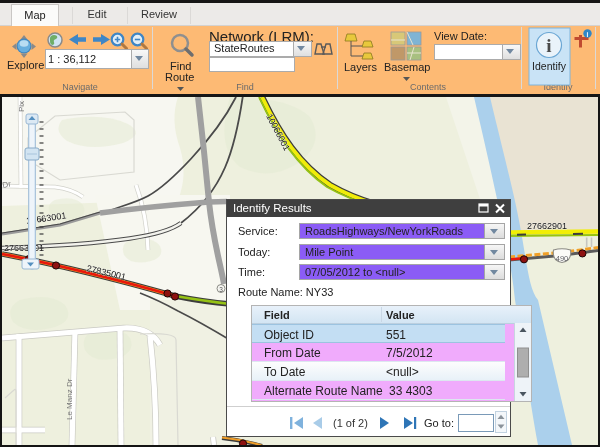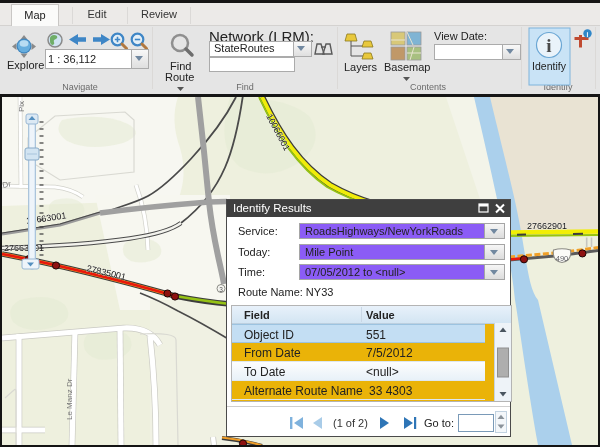--- a/index.html
+++ b/index.html
@@ -1,17 +1,17 @@
 <!DOCTYPE html>
 <html><head><meta charset="utf-8"><style>
 html,body{margin:0;padding:0}
 body{width:600px;height:447px;font-family:"Liberation Sans",sans-serif;overflow:hidden}
 #app{position:absolute;left:0;top:0;width:600px;height:447px;background:#141414}
 
-#ribbon{position:absolute;left:0;top:0;width:600px;height:94px;background:#e5e5e5}
+#ribbon{position:absolute;left:0;top:0;width:600px;height:94px;background:#fdba74}
 #tabbar{position:absolute;left:0;top:0;width:600px;height:25px;background:#eceae8;border-bottom:1px solid #d4d2d0}
 #topstrip{position:absolute;left:0;top:0;width:600px;height:3px;background:#161616;z-index:5}
 .tab{position:absolute;top:4px;height:21px;font-size:11px;color:#333;text-align:center;line-height:21px}
 #tab-map{left:11px;width:46px;background:#fbfbfa;border:1px solid #c9c7c5;border-bottom:none;color:#222}
 #tab-edit{left:67px;width:60px}
 #tab-review{left:128px;width:62px}
 .vsep{position:absolute;top:27px;height:62px;width:1px;background:#dbd9d7}
 .glabel{position:absolute;top:82px;font-size:9px;color:#6b6b6b;text-align:center}
 #ribbonline{position:absolute;left:0;top:94px;width:600px;height:3px;background:#161616}
 .rtext{position:absolute;font-size:15px;color:#222}
@@ -20,21 +20,21 @@
 .ddbtn{position:absolute;background:linear-gradient(#f8f8f8,#dfdfdf);border:1px solid #ababab}
 .tri{position:absolute;width:0;height:0;border-left:4px solid transparent;border-right:4px solid transparent;border-top:5px solid #7188a0}
 
 #map{position:absolute;left:2px;top:97px;width:596px;height:348px;background:#edefdd;overflow:hidden}
 
 #panel{position:absolute;left:226px;top:199px;width:285px;height:238px;background:#fff;border:1px solid #4a4a4a;box-sizing:border-box}
 #ptitle{position:absolute;left:0;top:0;width:100%;height:17px;background:#3f3f3f;color:#fff;font-size:11.5px;font-weight:normal;line-height:17px;padding-left:6px;box-sizing:border-box}
 .plabel{position:absolute;font-size:11px;color:#222}
 .pcombo{position:absolute;left:72px;width:186px;height:16px;background:#8b5cf6;border:1px solid #a5a5a5;font-size:11px;color:#222;padding:1px 0 0 5px;box-sizing:border-box;white-space:nowrap}
 .pdd{position:absolute;left:257px;width:21px;height:16px;background:linear-gradient(#f6f6f6,#dcdcdc);border:1px solid #a5a5a5;box-sizing:border-box}
-#ptable{position:absolute;left:4px;top:105px;width:281px;height:97px;border:1px solid #b4b4b4;box-sizing:border-box;background:#eab308}
+#ptable{position:absolute;left:24px;top:105px;width:281px;height:97px;border:1px solid #b4b4b4;box-sizing:border-box;background:#f0abfc}
 .trow{position:absolute;left:0;width:253px;height:19px;font-size:12px;color:#222;border-bottom:1px solid #dde7f0;box-sizing:border-box}
 .trow .c1{position:absolute;left:12px;top:3px}
 .trow .c2{position:absolute;left:134px;top:3px}
 #pager{position:absolute;left:0;top:206px;width:100%;height:31px;border-top:1px solid #cfcfcf}
 </style></head>
 <body>
 <div id="app">
  <div id="ribbon">
   <div id="tabbar"></div>
   <div class="tab" id="tab-map">Map</div>

